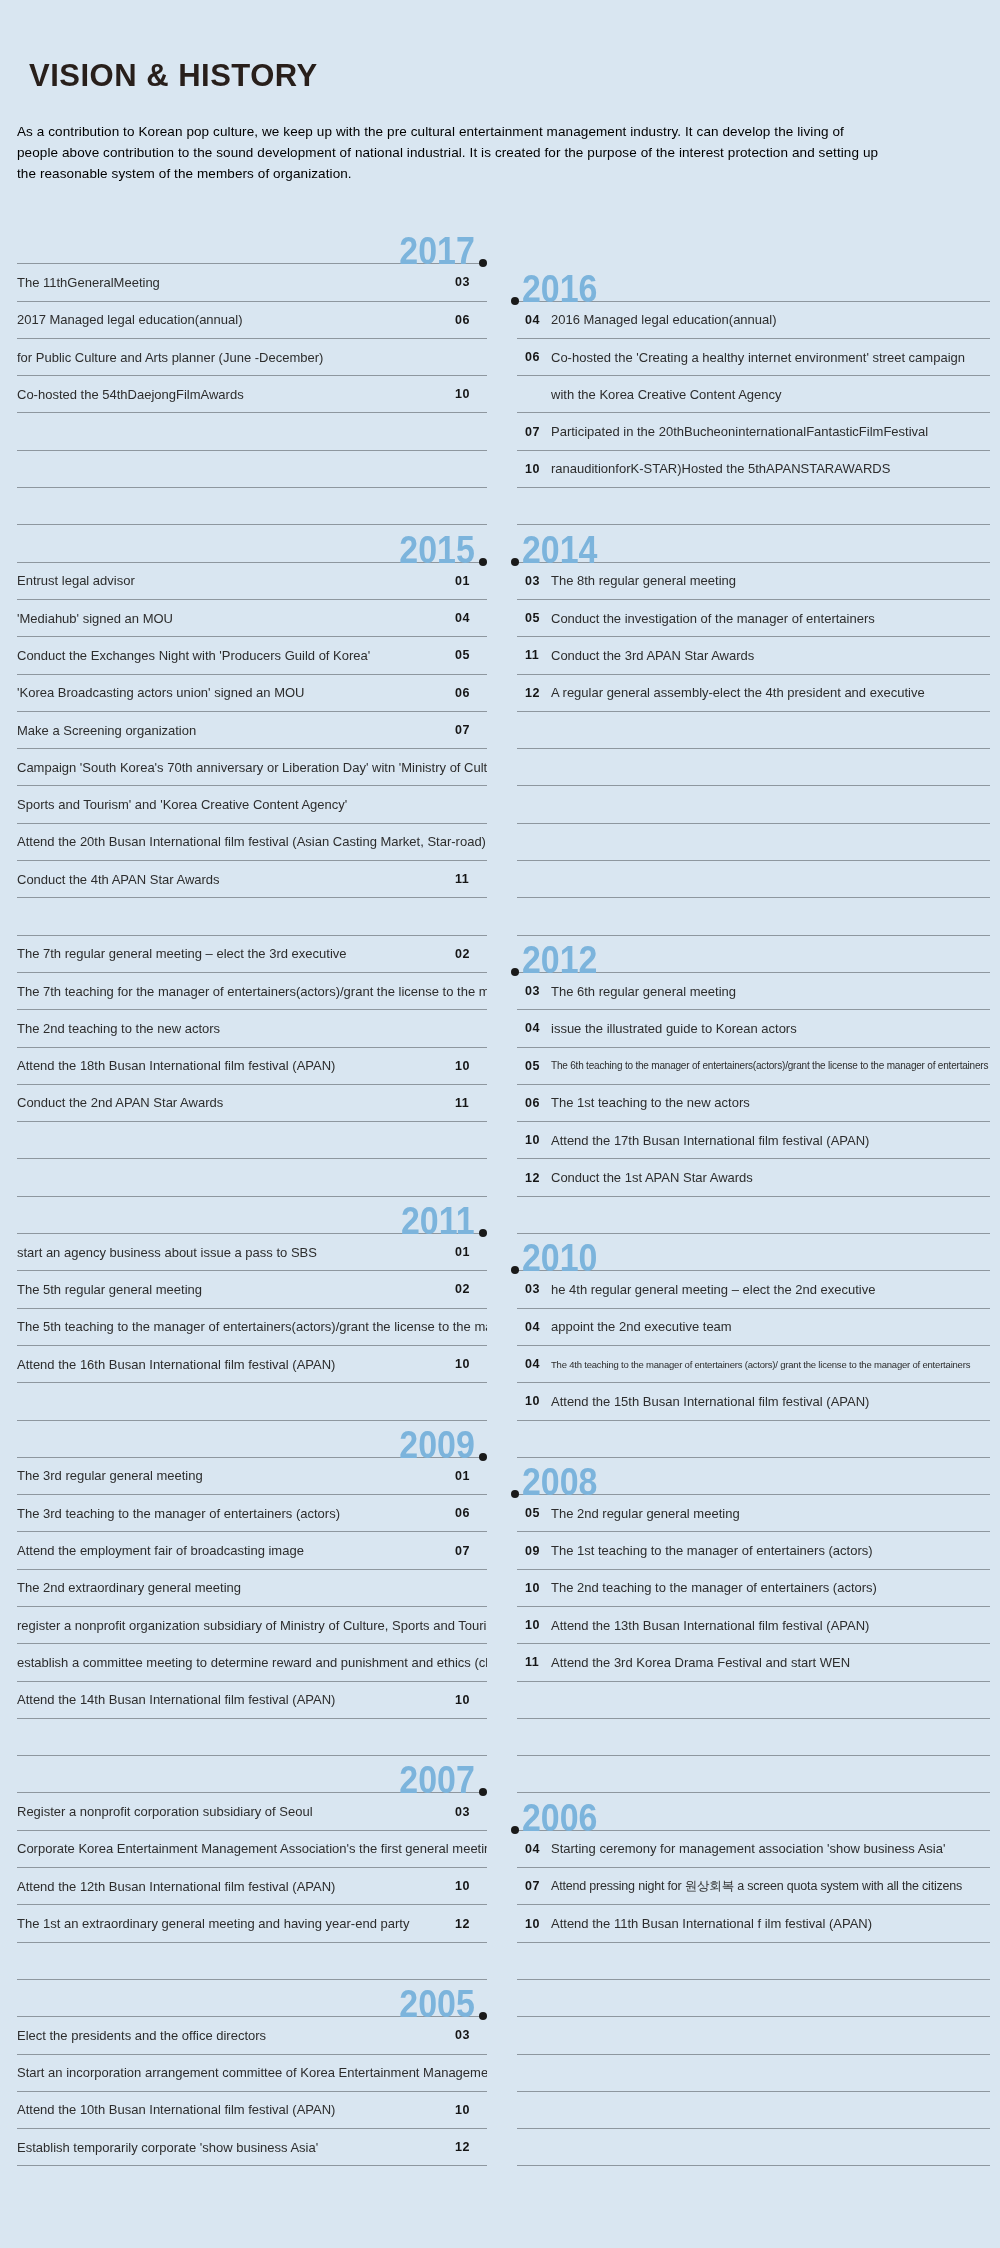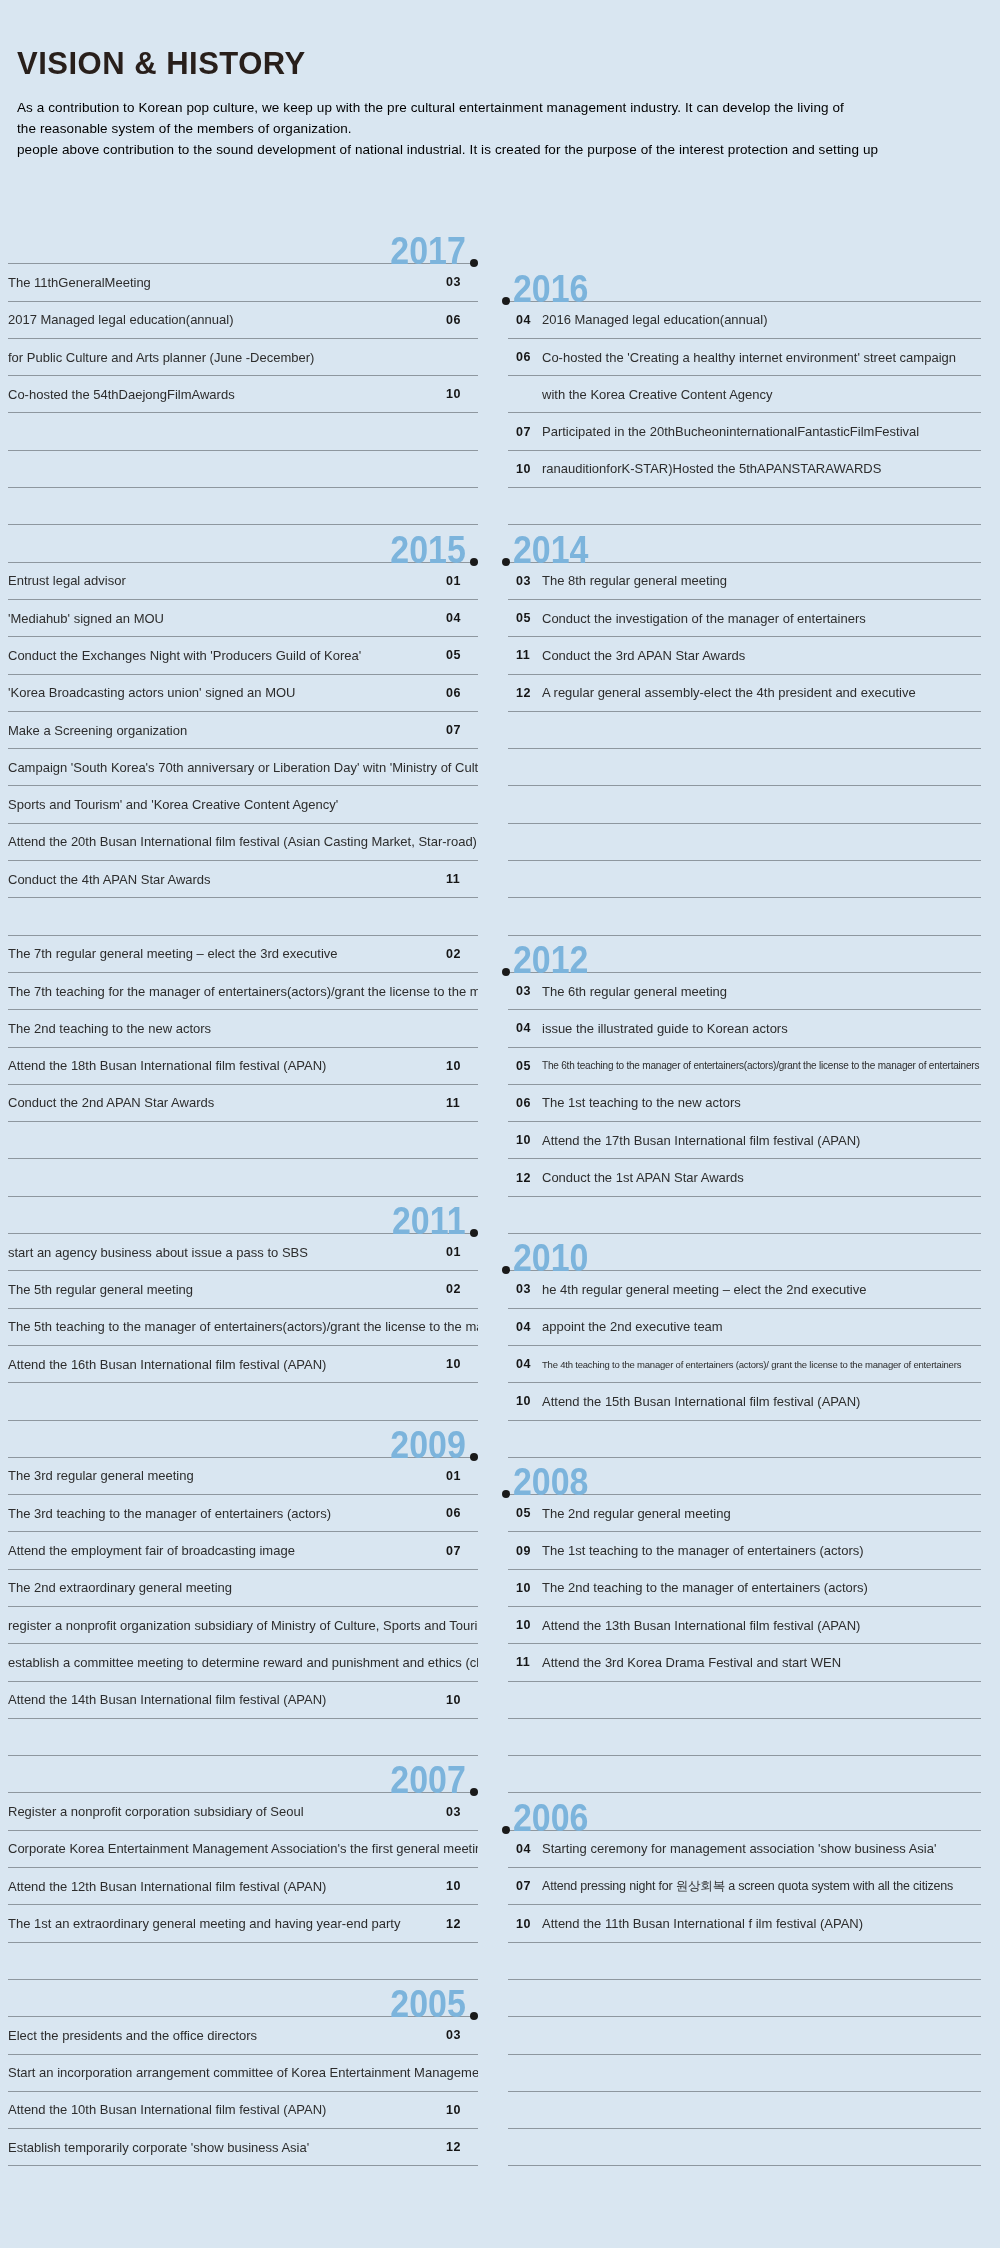--- a/index.html
+++ b/index.html
@@ -5,39 +5,39 @@
   html,body{margin:0;padding:0;}
   .page{
     position:relative;
     width:1000px;
     height:2248px;
     background:var(--bg,#d9e6f1);
     font-family:"Liberation Sans", sans-serif;
     overflow:hidden;
   }
   .page-title{
-    margin:0;
+    margin:12px;
     padding:46px 0 0 17px;
     font-size:31px;
     font-weight:700;
     letter-spacing:0.5px;
     color:#281f1b;
   }
   .intro{
     padding:15px 17px 0 17px;
     font-size:13.5px;
     line-height:21px;
     color:#000000;
     letter-spacing:0.1px;
   }
   .intro div{white-space:nowrap;}
   .timeline{
     position:absolute;
     top:227px;
-    left:8px;
+    left:17px;
     width:973px;
     display:flex;
     gap:30px;
   }
   .col{flex:0 0 auto;}
   .col-left{width:470px;}
   .col-right{width:473px;padding-top:37.3px;}
   .year-row{
     box-sizing:border-box;
     height:37.3px;
@@ -94,22 +94,22 @@
   .col-left .mon{margin-left:10px;text-align:left;}
   .col-right .mon{margin-right:9px;text-align:left;}
 </style>
 </head>
 <body>
 
 <div class="page" style="--bg: #d9e6f1; --year: #7cb4dc; --line: #8e979f; --dot: #1a1a1a; --text: #2d2d2d;">
   <h1 class="page-title">VISION &amp; HISTORY</h1>
   <div class="intro" id="intro">
       <div>As a contribution to Korean pop culture, we keep up with the pre cultural entertainment management industry. It can develop the living of</div>
+      <div>people above contribution to the sound development of national industrial. It is created for the purpose of the interest protection and setting up</div>
       <div>the reasonable system of the members of organization.</div>
-      <div>people above contribution to the sound development of national industrial. It is created for the purpose of the interest protection and setting up</div>
     </div>
   <div class="timeline">
     <div class="col col-left" id="col-left">
         <section class="year-block">
           <div class="year-row">
             <span class="year">2017</span>
             <span class="dot"></span>
           </div>
           <div class="row">
             <span class="txt">The 11thGeneralMeeting</span>

